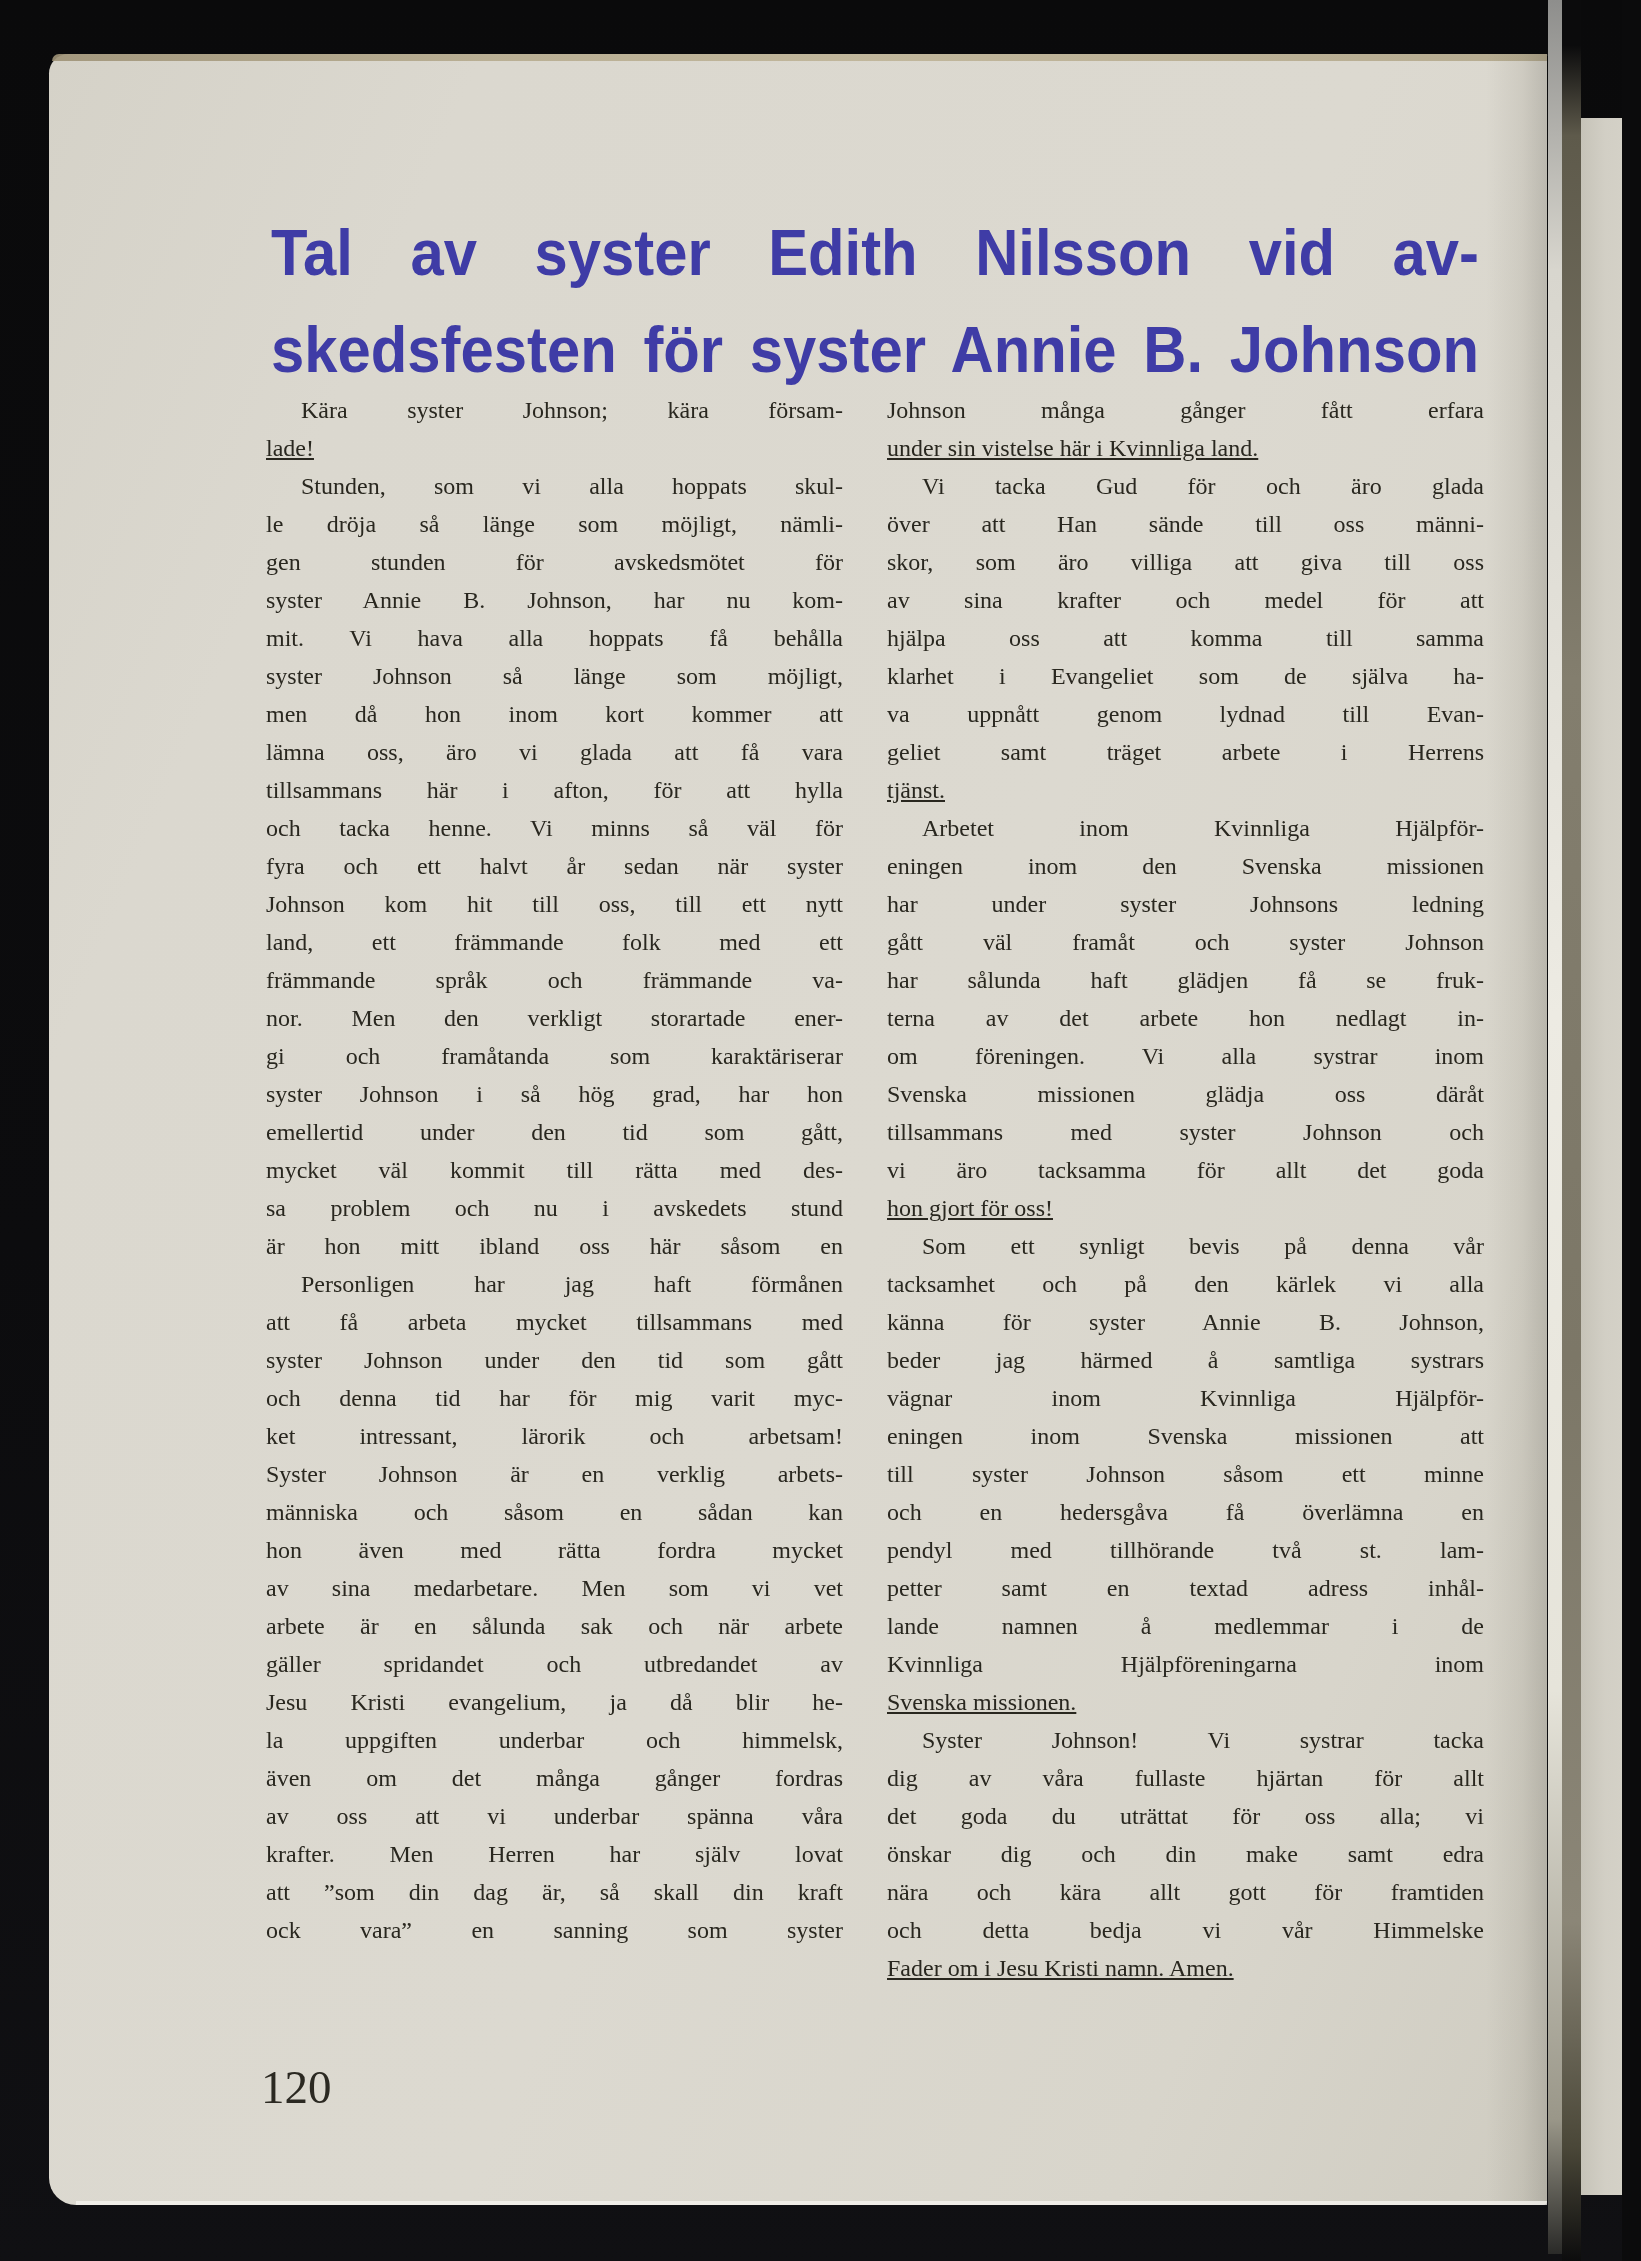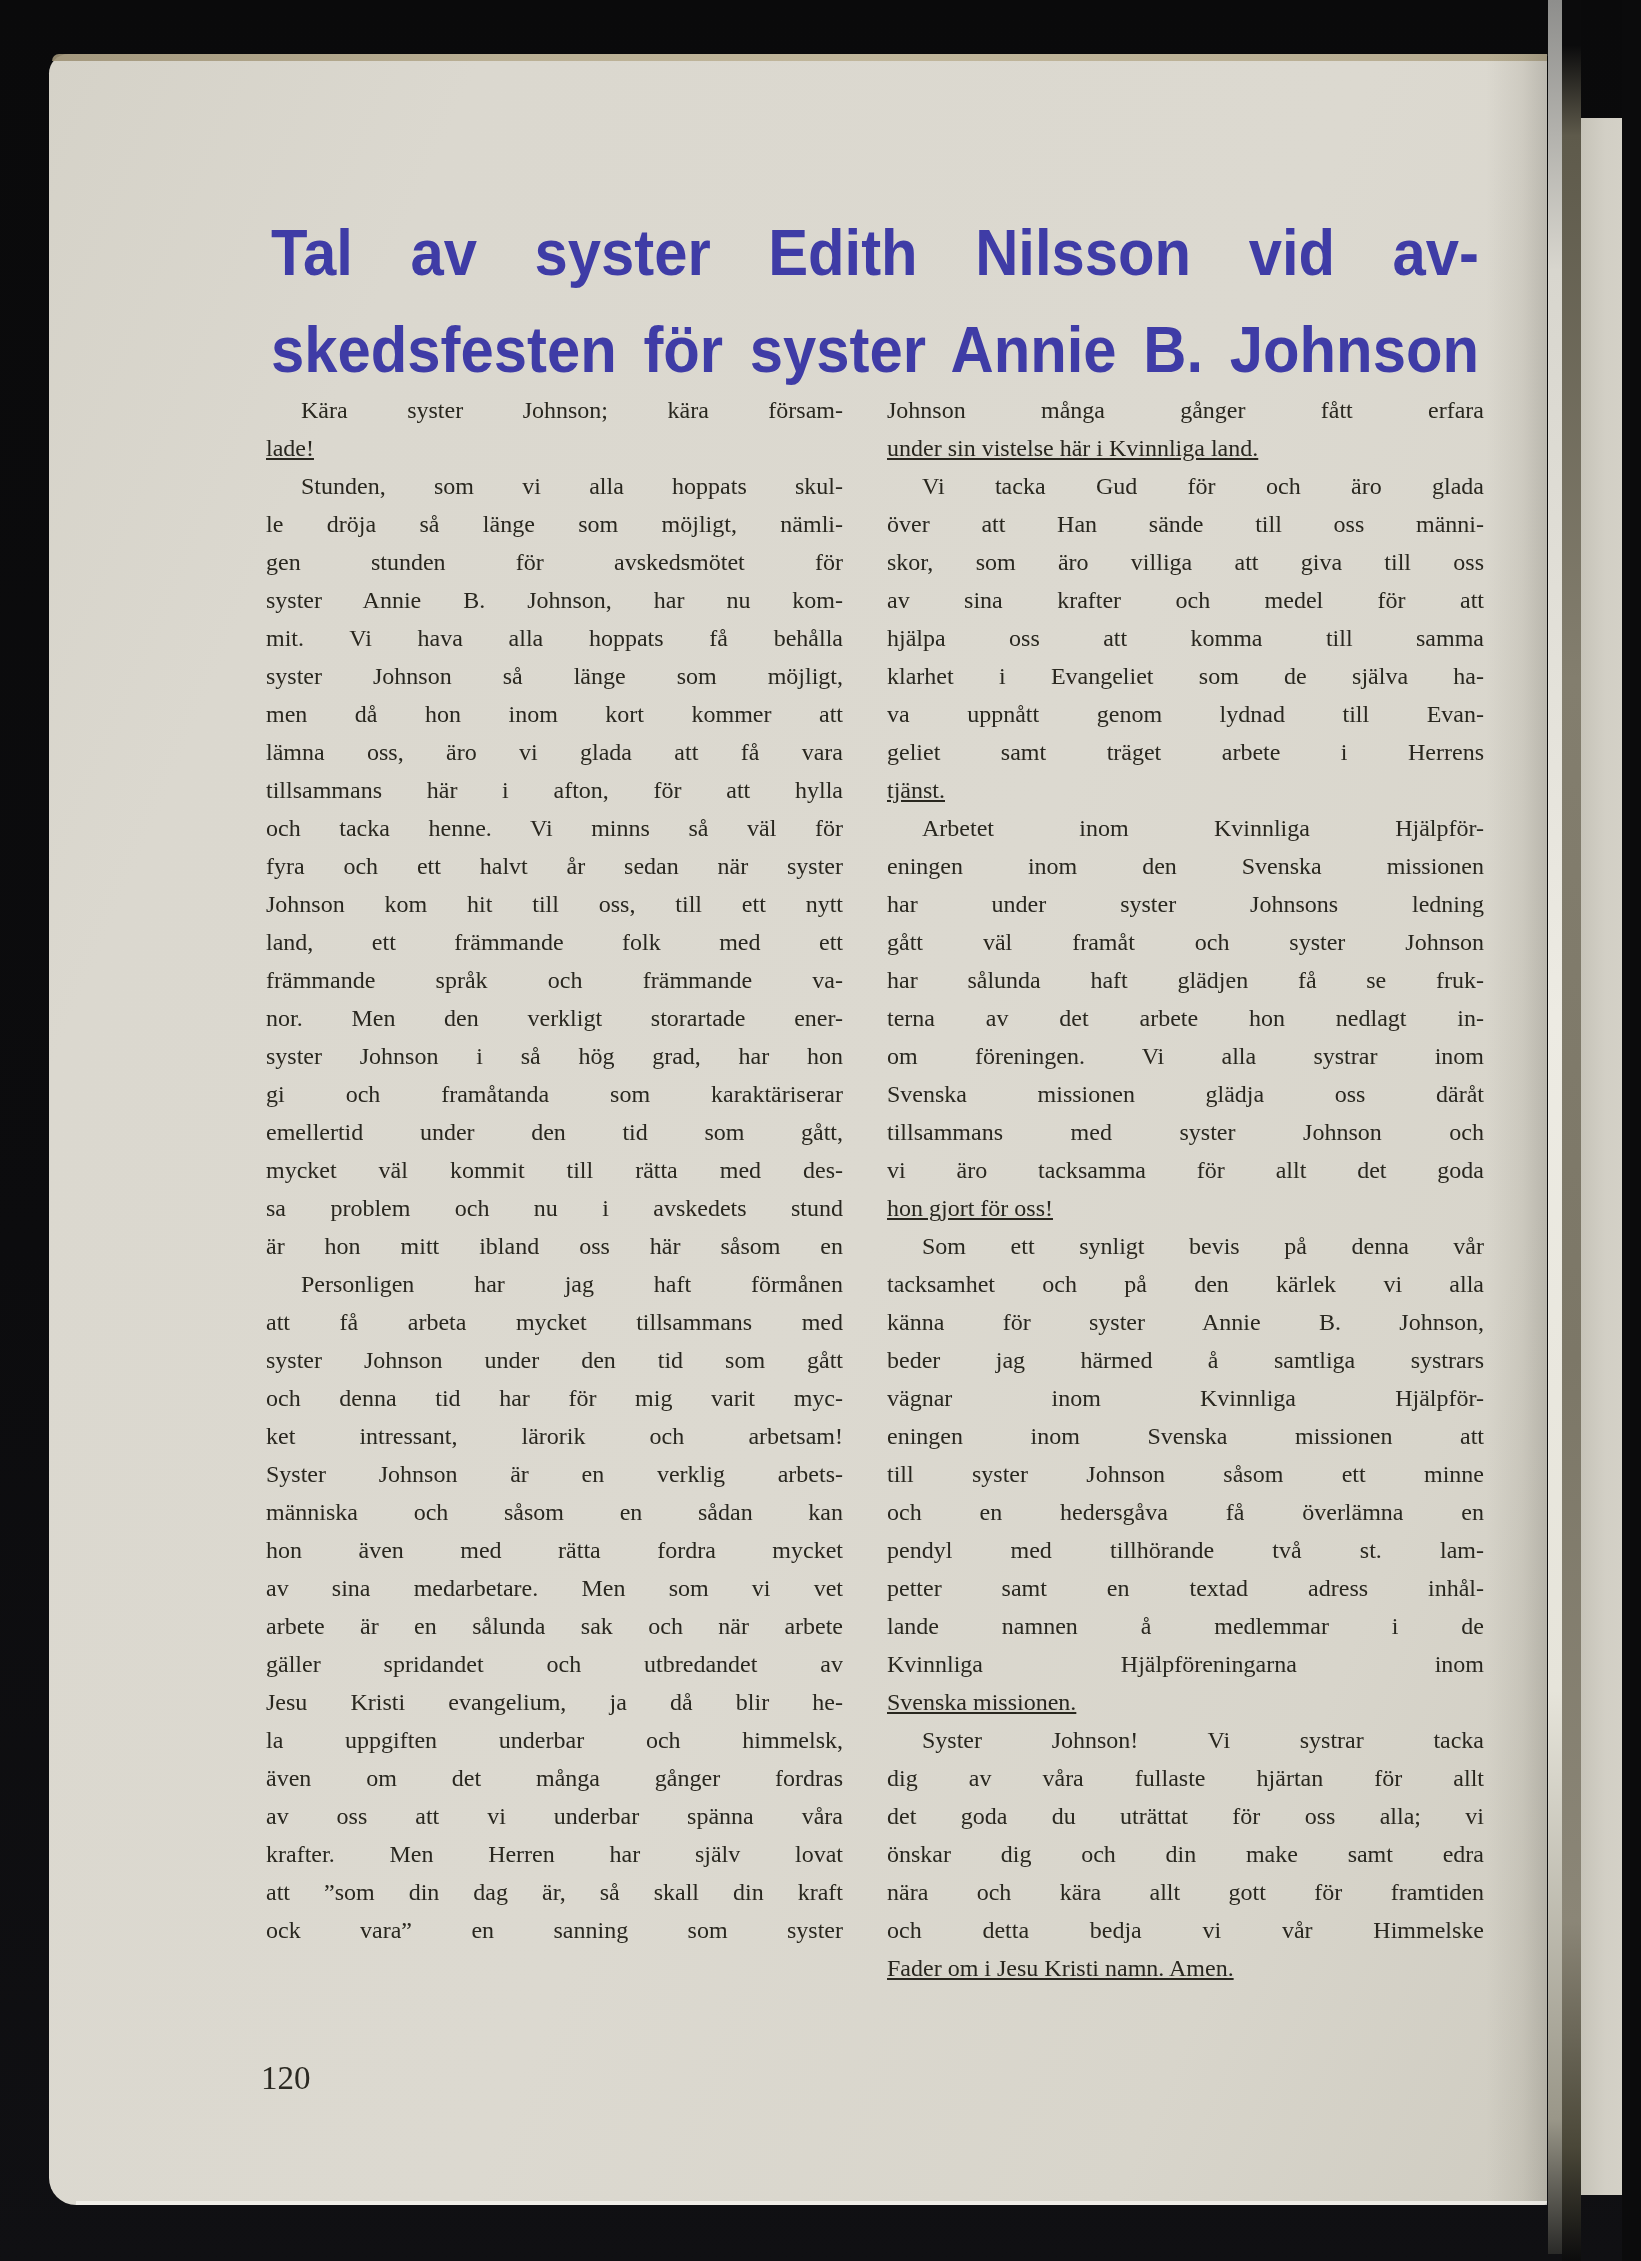--- a/index.html
+++ b/index.html
@@ -97,21 +97,21 @@
     text-align: justify;
     text-align-last: justify;
     white-space: normal;
   }
   .col .line.indent { text-indent: 35px; }
   .col .line.end    { text-align-last: left; text-decoration: underline; }
 
   .page-num {
     position: absolute;
     left: 261px; top: 2060px;
-    font-size: 33px;
+    font-size: 47px;
     color: #2b2922;
   }
 </style>
 </head>
 <body>
 
 <div class="photo">
 
   <div class="page-main">
     <div class="page-right-shade"></div>
@@ -137,22 +137,22 @@
       <div class="line">syster Johnson så länge som möjligt,</div>
       <div class="line">men då hon inom kort kommer att</div>
       <div class="line">lämna oss, äro vi glada att få vara</div>
       <div class="line">tillsammans här i afton, för att hylla</div>
       <div class="line">och tacka henne. Vi minns så väl för</div>
       <div class="line">fyra och ett halvt år sedan när syster</div>
       <div class="line">Johnson kom hit till oss, till ett nytt</div>
       <div class="line">land, ett främmande folk med ett</div>
       <div class="line">främmande språk och främmande va-</div>
       <div class="line">nor. Men den verkligt storartade ener-</div>
+      <div class="line">gi och framåtanda som karaktäriserar</div>
       <div class="line">syster Johnson i så hög grad, har hon</div>
-      <div class="line">gi och framåtanda som karaktäriserar</div>
       <div class="line">emellertid under den tid som gått,</div>
       <div class="line">mycket väl kommit till rätta med des-</div>
       <div class="line">sa problem och nu i avskedets stund</div>
       <div class="line">är hon mitt ibland oss här såsom en</div>
       <div class="line indent">Personligen har jag haft förmånen</div>
       <div class="line">att få arbeta mycket tillsammans med</div>
       <div class="line">syster Johnson under den tid som gått</div>
       <div class="line">och denna tid har för mig varit myc-</div>
       <div class="line">ket intressant, lärorik och arbetsam!</div>
       <div class="line">Syster Johnson är en verklig arbets-</div>

